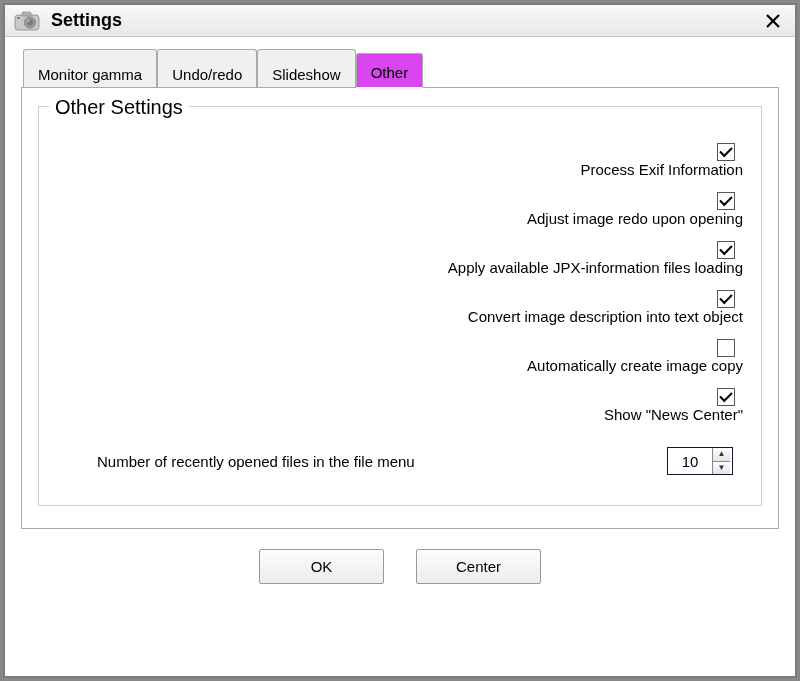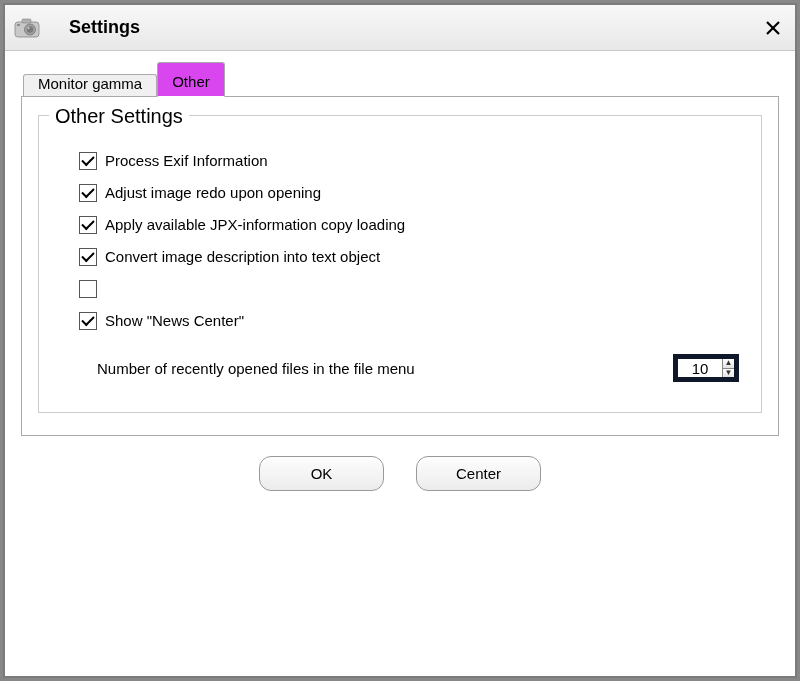--- a/index.html
+++ b/index.html
@@ -19,27 +19,26 @@
       position: absolute;
       left: 4px;
       top: 4px;
       width: 792px;
       height: 673px;
       background: #fff;
       border: 1px solid #7c7c7c;
       box-shadow: 0 0 0 1px rgba(0,0,0,0.1);
     }
     .titlebar {
-      height: 46px;
+      height: 32px;
       background: linear-gradient(to bottom, #f8f8f8, #e8e8e8);
       border-bottom: 1px solid #c8c8c8;
       display: flex;
       align-items: center;
       padding: 0 8px;
-      gap: 18px;
     }
     .titlebar-icon {
       width: 30px;
       height: 24px;
       margin-right: 8px;
       display: flex;
       align-items: center;
       justify-content: center;
     }
     .titlebar-title {
@@ -60,21 +59,21 @@
     }
     .content {
       padding: 10px 16px 16px 16px;
     }
     .tabstrip {
       display: flex;
       align-items: flex-end;
       margin-left: 2px;
     }
     .tab {
-      padding: 0 14px 6px 14px;
+      padding: 16px 14px 6px 14px;
       background: #f0f0f0;
       border: 1px solid #aaa;
       border-bottom: none;
       border-radius: 3px 3px 0 0;
       margin-right: 0px;
       cursor: pointer;
       font-size: 15px;
       color: #000;
       position: relative;
       top: 1px;
@@ -104,22 +103,23 @@
       position: absolute;
       top: -11px;
       left: 10px;
       background: #fff;
       padding: 0 6px;
       font-size: 20px;
       color: #000;
     }
     .checkbox-row {
       display: flex;
-      align-items: flex-start;
+      align-items: flex-end;
       margin: 14px 0 14px 22px;
+      flex-direction: column;
     }
     .checkbox-row.indent {
     }
     .checkbox {
       width: 18px;
       height: 18px;
       border: 1px solid #555;
       margin-right: 8px;
       display: flex;
       align-items: center;
@@ -137,30 +137,30 @@
       position: relative;
       top: -2px;
     }
     .checkbox-label {
       font-size: 15px;
       color: #000;
     }
     .number-row {
       display: flex;
       align-items: center;
-      margin: 24px 4px 0 40px;
+      margin: 24px 10px 0 40px;
     }
     .number-label {
       font-size: 15px;
       flex: 1;
     }
     .spinbox {
       display: flex;
       align-items: stretch;
-      border: 5px solid #0f172a;
+      border: 1px solid #0f172a;
       height: 28px;
       width: 66px;
     }
     .spinbox-input {
       width: 44px;
       border: none;
       text-align: center;
       font-size: 15px;
       font-family: inherit;
       outline: none;
@@ -190,21 +190,21 @@
       display: flex;
       justify-content: center;
       gap: 32px;
       margin-top: 20px;
     }
     .btn {
       min-width: 125px;
       padding: 8px 20px;
       background: linear-gradient(to bottom, #fdfdfd, #ececec);
       border: 1px solid #999;
-      border-radius: 12px;
+      border-radius: 2px;
       font-size: 15px;
       cursor: pointer;
       font-family: inherit;
       color: #000;
     }
     .watermark {
       position: absolute;
       bottom: 8px;
       right: 12px;
       font-size: 14px;
@@ -234,49 +234,52 @@
       <svg width="16" height="16" viewBox="0 0 16 16">
         <line x1="2" y1="2" x2="14" y2="14" stroke="#000" stroke-width="2.2"></line>
         <line x1="14" y1="2" x2="2" y2="14" stroke="#000" stroke-width="2.2"></line>
       </svg>
     </div>
   </div>
 
   <div class="content">
     <div class="tabstrip">
       <div class="tab">Monitor gamma</div>
+      <div class="tab">Undo/redo</div>
+      <div class="tab">Slideshow</div>
       <div class="tab active">Other</div>
     </div>
 
     <div class="tab-panel">
       <div class="groupbox">
         <div class="groupbox-title">Other Settings</div>
 
         <div class="checkbox-row">
           <div class="checkbox checked"></div>
           <span class="checkbox-label">Process Exif Information</span>
         </div>
 
         <div class="checkbox-row">
           <div class="checkbox checked"></div>
           <span class="checkbox-label">Adjust image redo upon opening</span>
         </div>
 
         <div class="checkbox-row">
           <div class="checkbox checked"></div>
-          <span class="checkbox-label">Apply available JPX-information copy loading</span>
+          <span class="checkbox-label">Apply available JPX-information files loading</span>
         </div>
 
         <div class="checkbox-row indent">
           <div class="checkbox checked"></div>
           <span class="checkbox-label">Convert image description into text object</span>
         </div>
 
         <div class="checkbox-row">
           <div class="checkbox"></div>
+          <span class="checkbox-label">Automatically create image copy</span>
         </div>
 
         <div class="checkbox-row">
           <div class="checkbox checked"></div>
           <span class="checkbox-label">Show "News Center"</span>
         </div>
 
         <div class="number-row">
           <span class="number-label">Number of recently opened files in the file menu</span>
           <div class="spinbox">

